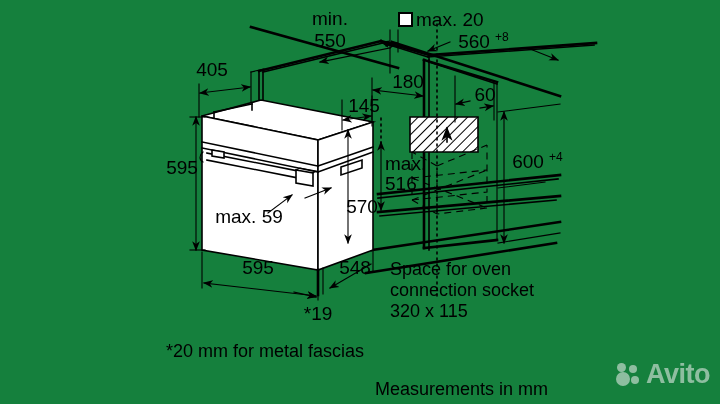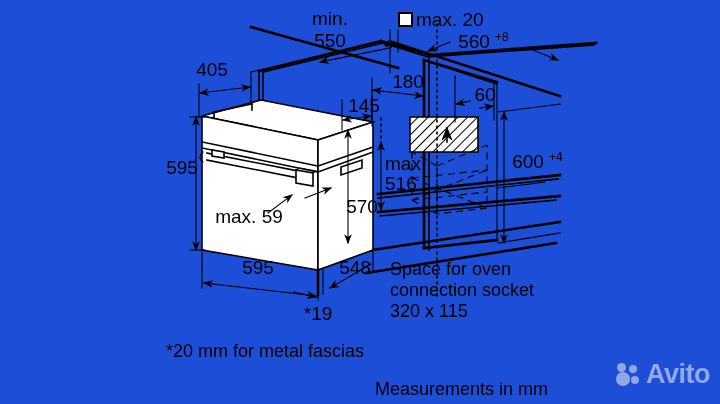--- a/index.html
+++ b/index.html
@@ -4,21 +4,21 @@
 <style>
   html, body {
     margin: 0;
     padding: 0;
     background: #ffffff;
   }
   #page {
     position: relative;
     width: 720px;
     height: 404px;
-    background: #1d4ed8;
+    background: #15803d;
     overflow: hidden;
     font-family: "Liberation Sans", sans-serif;
   }
   #drawing {
     position: absolute;
     left: 0;
     top: 0;
     width: 720px;
     height: 404px;
   }

